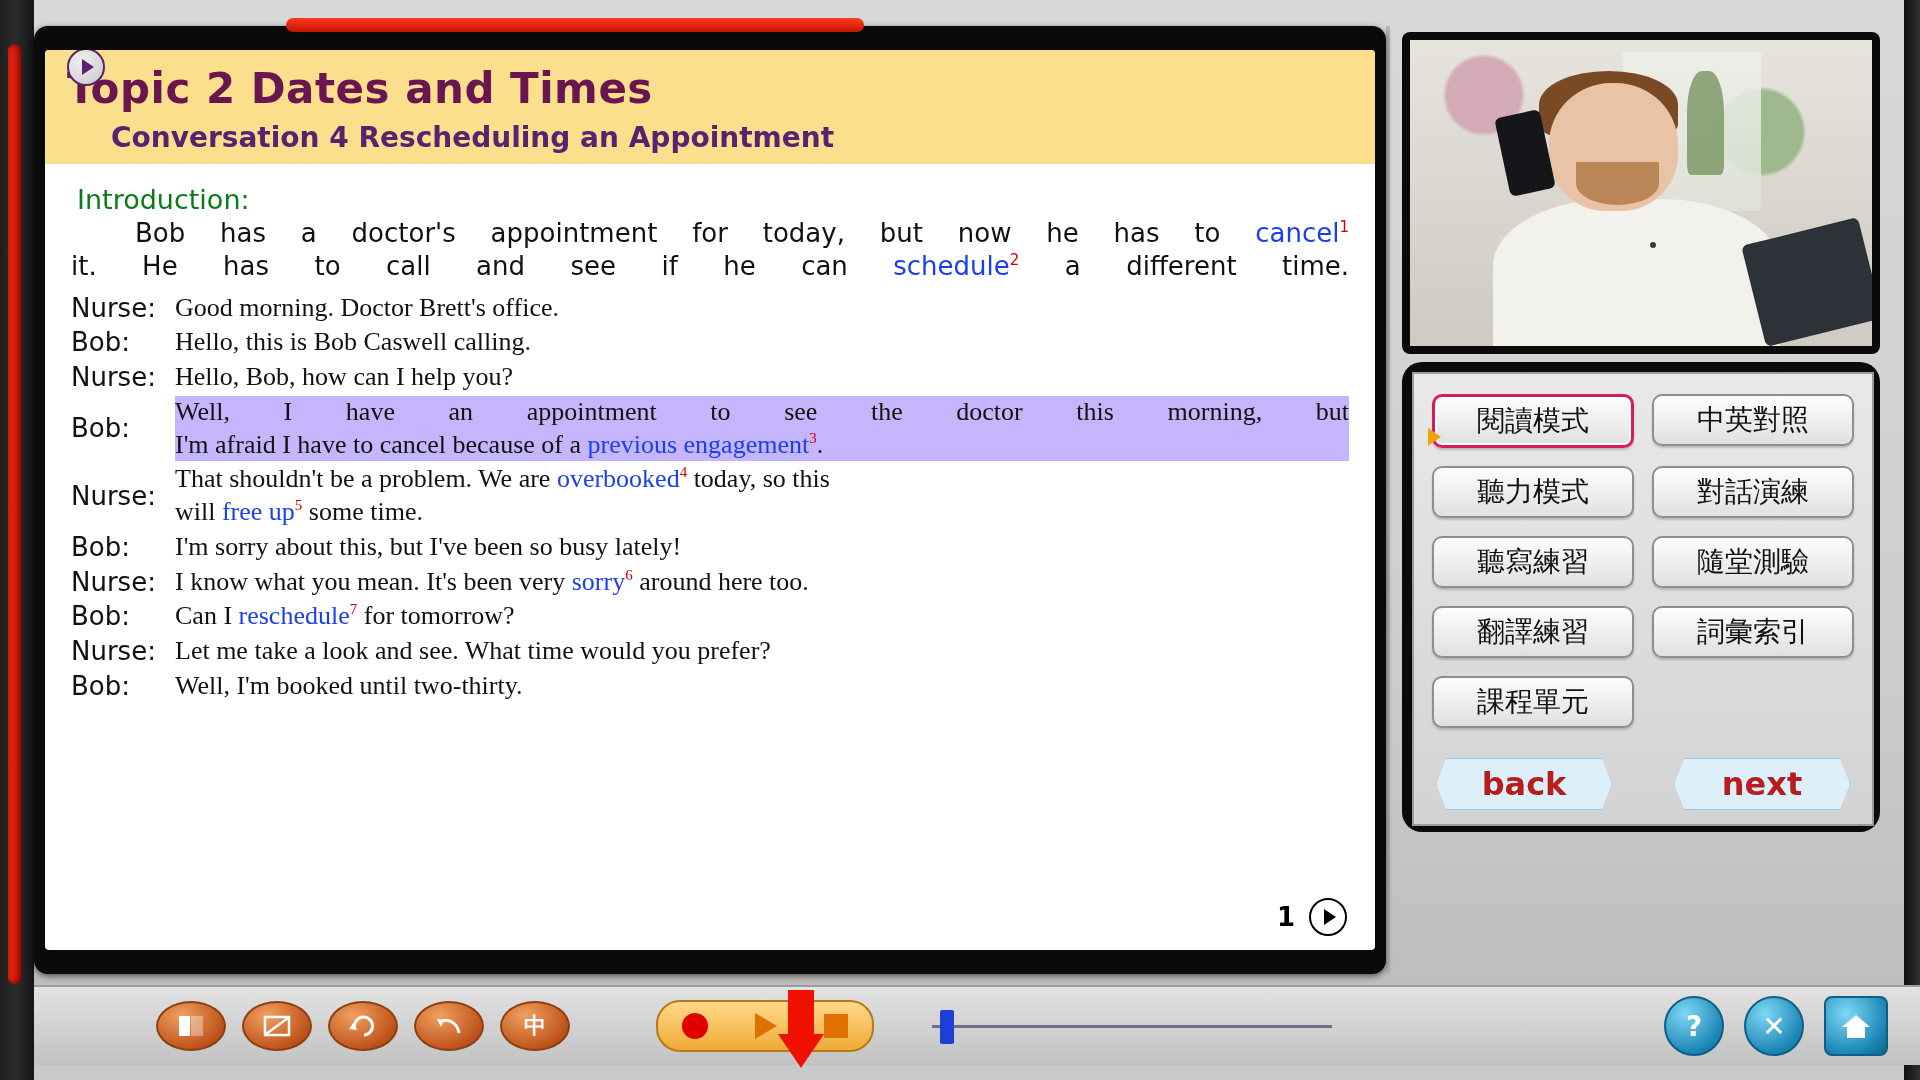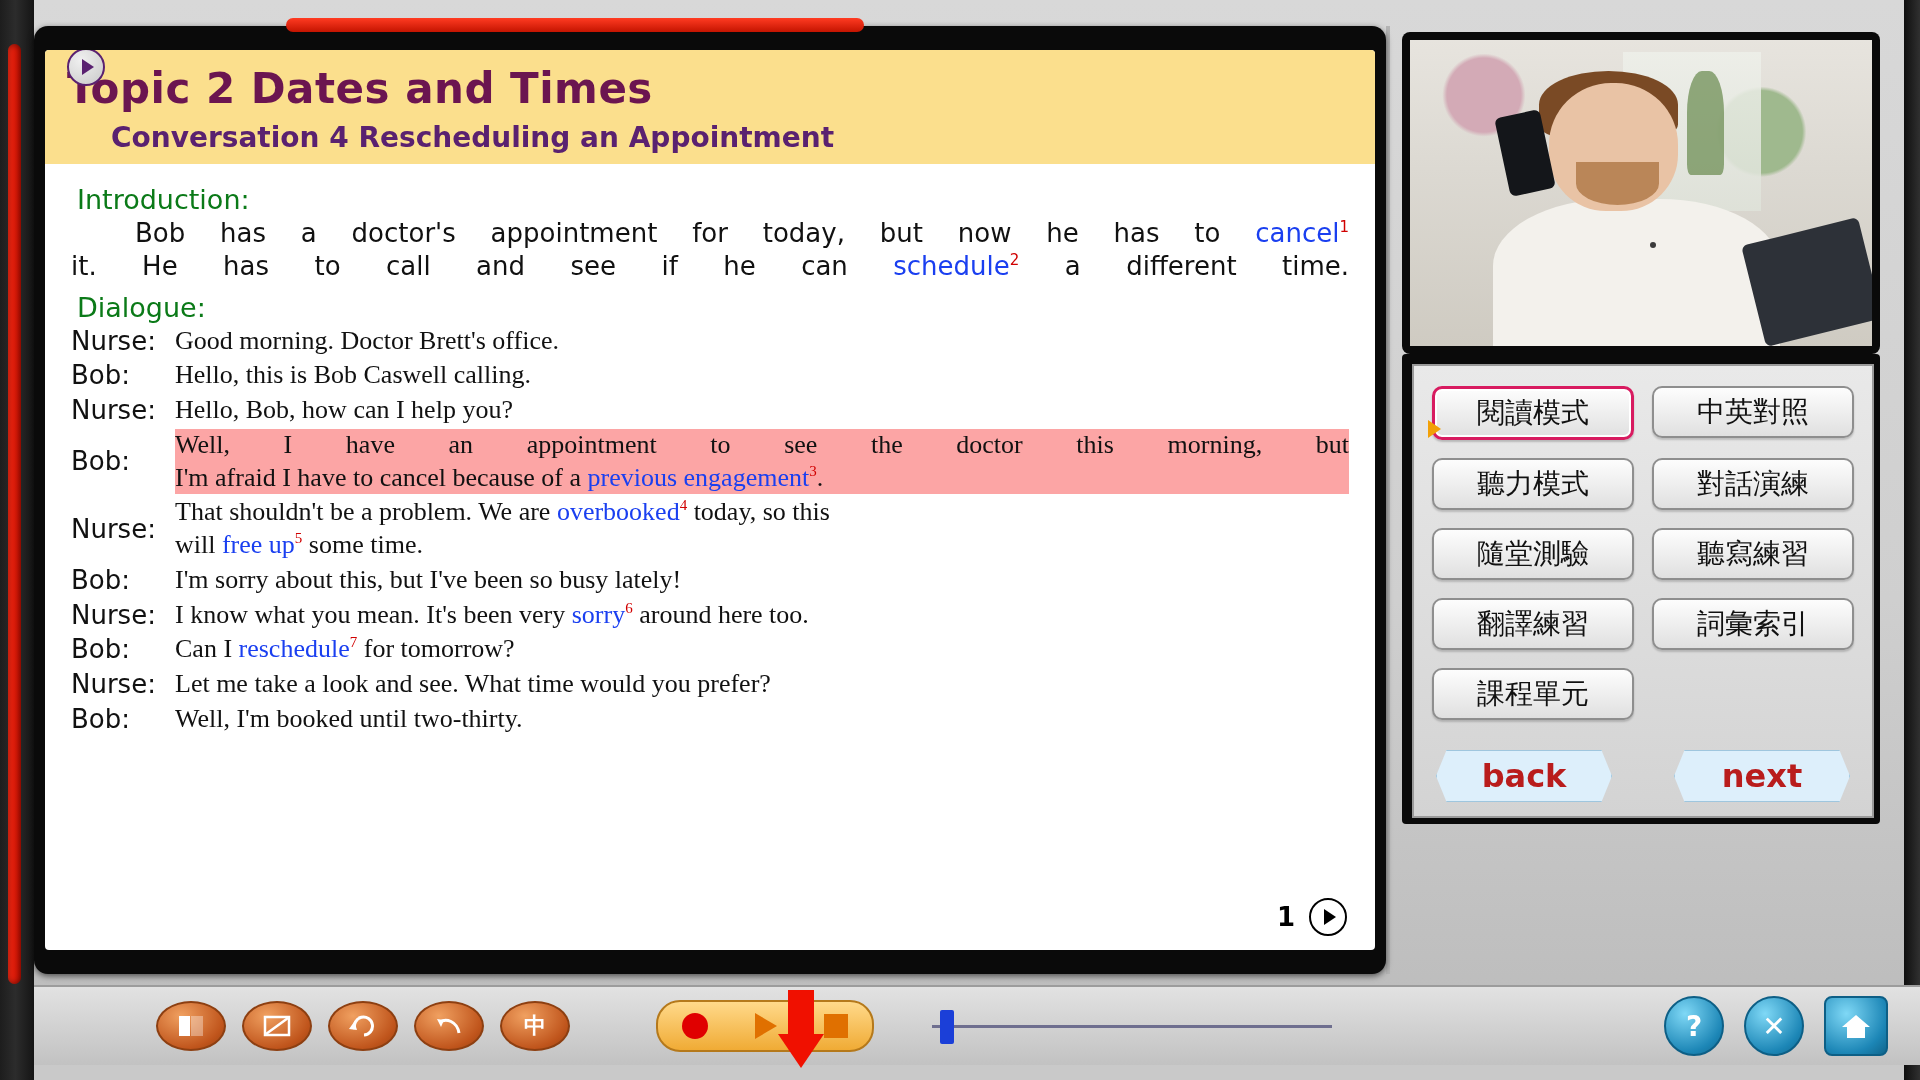--- a/index.html
+++ b/index.html
@@ -75,21 +75,21 @@
     text-align:justify;text-align-last:justify;
     line-height:1.28;margin:0 0 8px 0;position:relative;
   }
   .indent{display:inline-block;width:64px;}
   .kw{color:#1a3ff0;}
   .sup{color:#d00000;font-size:15px;vertical-align:super;}
   .dialogue{margin-top:2px;}
   .d-row{display:flex;align-items:center;line-height:1.26;margin-bottom:2px;}
   .spk{width:104px;flex:0 0 104px;}
   .line{flex:1;position:relative;font-family:Liberation Serif, serif;}
-  .hl{background:#fca5a5;}
+  .hl{background:#c4b5fd;}
   .just{text-align:justify;text-align-last:justify;}
   .page-foot{
     position:absolute;right:28px;bottom:14px;display:flex;align-items:center;gap:14px;
     font-weight:bold;font-size:26px;
   }
   .foot-play{
     width:34px;height:34px;border-radius:50%;border:2px solid #000;display:flex;align-items:center;justify-content:center;
   }
   .foot-play i{width:0;height:0;border-left:12px solid #000;border-top:8px solid transparent;border-bottom:8px solid transparent;margin-left:3px;display:block;}
 
@@ -157,21 +157,21 @@
   .ph-plant{position:absolute;left:60%;top:10%;width:8%;height:34%;background:#6f8f56;border-radius:40% 40% 10% 10%;opacity:.75;}
   .ph-sweater{position:absolute;left:18%;top:52%;width:62%;height:52%;background:#f3f1ec;border-radius:42% 42% 0 0;}
   .ph-head{position:absolute;left:30%;top:14%;width:28%;height:42%;background:#e9c3a5;border-radius:48% 48% 44% 44%;}
   .ph-hair{position:absolute;left:28%;top:10%;width:30%;height:22%;background:#7a4a25;border-radius:50% 50% 20% 20%;}
   .ph-beard{position:absolute;left:36%;top:40%;width:18%;height:14%;background:#a9713f;border-radius:0 0 50% 50%;opacity:.75;}
   .ph-phone{position:absolute;left:20%;top:24%;width:10%;height:26%;background:#14161a;border-radius:6px;transform:rotate(-12deg);}
   .ph-tablet{position:absolute;left:74%;top:62%;width:26%;height:34%;background:#2d3138;border-radius:6px;transform:rotate(-14deg);}
   .ph-dot{position:absolute;left:52%;top:66%;width:6px;height:6px;border-radius:50%;background:#3b3b3b;}
 
   .panel-bezel{
-    position:absolute;left:8px;top:334px;width:478px;height:470px;background:#0a0a0a;border-radius:4px;
+    position:absolute;left:8px;top:342px;width:478px;height:470px;background:#0a0a0a;border-radius:20px;
   }
   .panel-inner{
     position:absolute;left:10px;top:10px;width:458px;height:450px;
     background:linear-gradient(180deg,#e9e9e9,#d3d3d3);border:2px solid #9a9a9a;
   }
   .btn-grid{
     display:grid;grid-template-columns:1fr 1fr;gap:18px 18px;padding:20px 18px 0 18px;
   }
   .cbtn{
     height:48px;border-radius:10px;border:2px solid #8e8e8e;
@@ -224,21 +224,20 @@
 
       <div class="content">
 
         <div class="section-label">Introduction:</div>
 
         <p class="intro-p">
           <span class="indent"></span><span>Bob has a doctor's appointment for today, but now he has to </span><span class="kw">cancel</span><span class="sup">1</span><br>
           <span>it. He has to call and see if he can </span><span class="kw">schedule</span><span class="sup">2</span><span> a different time.</span>
         </p>
 
-        <div class="section-label">Dialogue:</div>
 
         <div class="dialogue">
 
           <div class="d-row">
             <div class="spk">Nurse:</div>
             <div class="line">Good morning. Doctor Brett's office.</div>
           </div>
 
           <div class="d-row">
             <div class="spk">Bob:</div>
@@ -328,22 +327,22 @@
     </div>
 
     <div class="panel-bezel">
       <div class="panel-inner">
         <div class="sel-marker"></div>
         <div class="btn-grid">
           <div class="cbtn sel">閱讀模式</div>
           <div class="cbtn">中英對照</div>
           <div class="cbtn">聽力模式</div>
           <div class="cbtn">對話演練</div>
+          <div class="cbtn">聽寫練習</div>
           <div class="cbtn">隨堂測驗</div>
-          <div class="cbtn">聽寫練習</div>
           <div class="cbtn">翻譯練習</div>
           <div class="cbtn">詞彙索引</div>
           <div class="cbtn">課程單元</div>
         </div>
         <div class="nav-row">
           <div class="navbtn">back</div>
           <div class="navbtn">next</div>
         </div>
       </div>
     </div>

